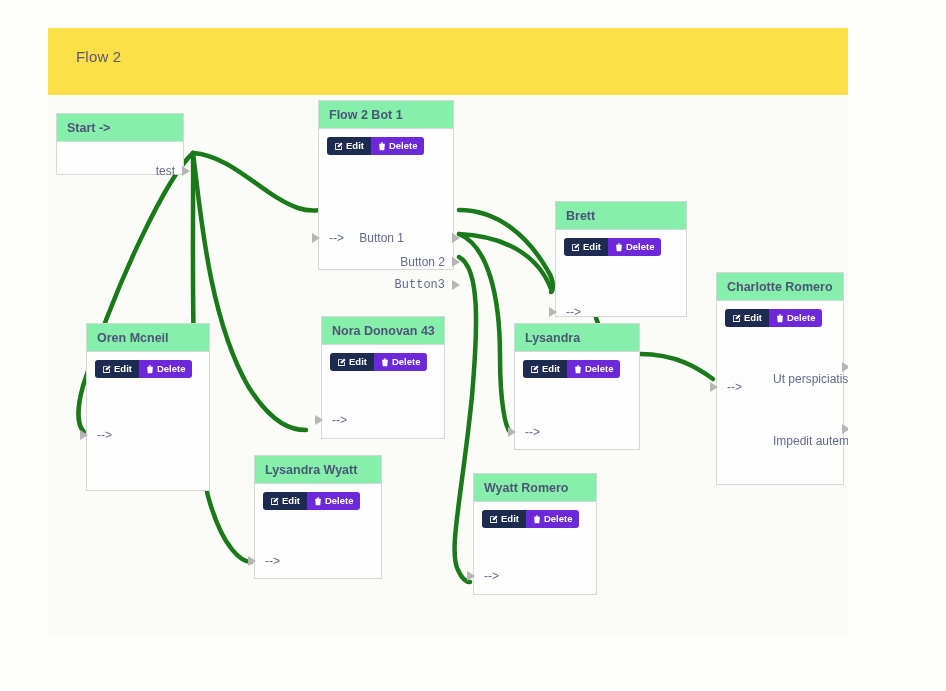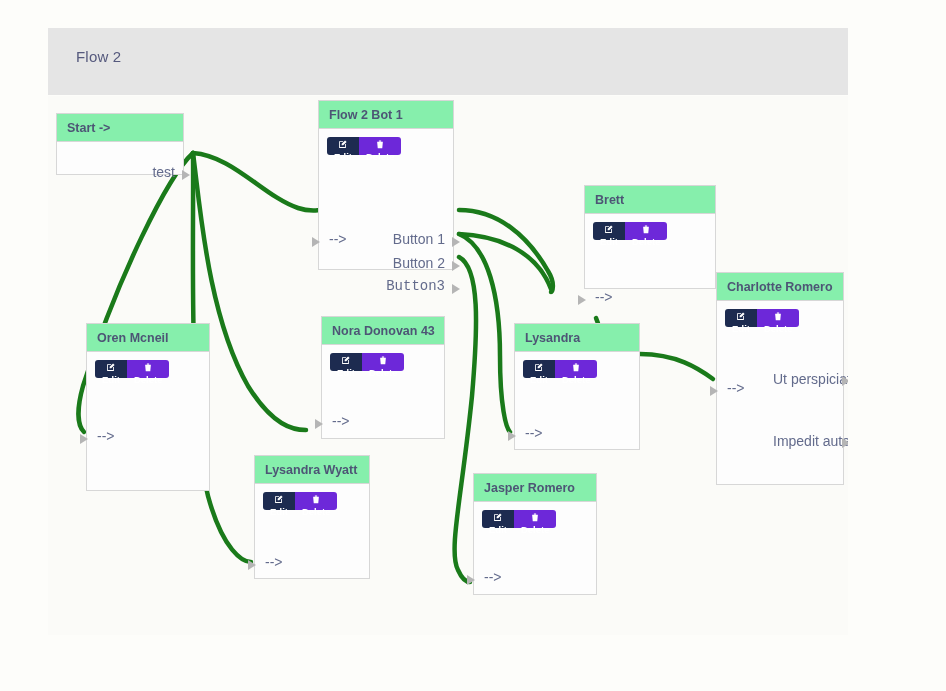--- a/index.html
+++ b/index.html
@@ -7,21 +7,21 @@
     width:946px;height:691px;
     background:#fdfdfa;
     font-family:"Liberation Sans", sans-serif;
     overflow:hidden;
   }
   #app{position:relative;width:946px;height:691px;}
 
   
   .header-card{
     position:absolute;left:48px;top:28px;width:800px;height:67px;
-    background:#e5e5e5;
+    background:#fde047;
   }
   .header-title{
     position:absolute;left:28px;top:20px;
     font-size:15px;color:#55597d;letter-spacing:.2px;
   }
 
   
   .canvas{
     position:absolute;left:48px;top:96px;width:800px;height:539px;
     background:#fbfbf8;
@@ -46,54 +46,54 @@
   }
   .node-title{
     font-size:12.5px;color:#4d5575;font-weight:bold;white-space:nowrap;
   }
   .node-body{position:relative;padding:8px 0 0 0;height:calc(100% - 28px);box-sizing:border-box;}
   .btn-row{display:flex;padding:0 8px;}
   .btn{
     display:inline-flex;align-items:center;gap:3px;
     font-size:9.5px;color:#ffffff;font-weight:bold;
     padding:3px 7px;border:0;line-height:1;cursor:pointer;
-    box-sizing:border-box;height:18px;flex-direction:column;
+    box-sizing:border-box;height:18px;
   }
   .btn-edit{background:#1d2b50;border-radius:3px 0 0 3px;}
   .btn-del{background:#6d28d9;border-radius:0 3px 3px 0;}
   .btn svg{display:block;}
 
   
   .port{
-    position:absolute;display:flex;align-items:flex-end;
-    font-size:14px;color:#636b8c;white-space:nowrap;
+    position:absolute;display:flex;align-items:center;
+    font-size:12px;color:#636b8c;white-space:nowrap;
   }
   .port-in{left:-7px;}
   .port-out{right:-7px;flex-direction:row-reverse;}
   .port-arrow{
     width:0;height:0;
     border-top:5px solid transparent;
     border-bottom:5px solid transparent;
     border-left:8px solid #b5b5b5;
     flex:0 0 auto;
   }
   .port-in .port-label{margin-left:9px;}
   .port-out .port-label{margin-right:7px;text-align:right;}
   .port-out .port-label.multi{line-height:13px;}
 
   
   .n-start{left:8px;top:17px;width:128px;height:62px;}
   .n-start .node-body{padding-top:0;}
   .n-bot{left:270px;top:4px;width:136px;height:170px;}
-  .n-brett{left:507px;top:89px;width:132px;height:104px;margin-left:29px;}
+  .n-brett{left:507px;top:105px;width:132px;height:116px;}
   .n-charlotte{left:668px;top:176px;width:128px;height:213px;}
   .n-oren{left:38px;top:227px;width:124px;height:168px;}
   .n-nora{left:262px;top:220px;width:124px;height:123px;margin-left:11px;}
   .n-lindsey{left:466px;top:227px;width:126px;height:127px;}
-  .n-lysandra{left:206px;top:359px;width:116px;height:124px;}
+  .n-lysandra{left:206px;top:359px;width:128px;height:124px;}
   .n-jasper{left:425px;top:377px;width:124px;height:122px;}
 </style>
 </head>
 <body>
 
 <div id="app">
 
   <div class="header-card">
     <div class="header-title">Flow 2</div>
   </div>
@@ -157,21 +157,21 @@
                   <path fill="#ffffff" d="M2 3h10v1.5l-1 10H3l-1-10V3zm3-2h4v1.5H5V1z"></path>
                 </svg>
               </span>
             <span>Delete</span>
           </button>
         </div>
         <div class="port port-in" style="top:102px;">
           <span class="port-arrow"></span>
           <span class="port-label">--&gt;</span>
         </div>
-        <div class="port port-out" style="top:102px;">
+        <div class="port port-out" style="top:102px;gap:41px;">
           <span class="port-arrow"></span>
           <span class="port-label">Button 1</span>
         </div>
         <div class="port port-out" style="top:126px;">
           <span class="port-arrow"></span>
           <span class="port-label">Button 2</span>
         </div>
         <div class="port port-out" style="top:149px;font-family:Liberation Mono, monospace;">
           <span class="port-arrow"></span>
           <span class="port-label">Button3</span>
@@ -362,21 +362,21 @@
         </div>
         <div class="port port-in" style="top:70px;">
           <span class="port-arrow"></span>
           <span class="port-label">--&gt;</span>
         </div>
       </div>
     </div>
 
     <div class="node n-jasper">
       <div class="node-head">
-        <span class="node-title">Jasper Romero</span>
+        <span class="node-title">Wyatt Romero</span>
       </div>
       <div class="node-body">
         <div class="btn-row">
           <button class="btn btn-edit">
             <span>
                 <svg width="9" height="9" viewBox="0 0 16 16">
                   <path fill="#ffffff" d="M2 2h7v1.5H3.5v9h9V7H14v7H2V2zm10.6-1.3 2.7 2.7-6.1 6.1H6.5V6.8l6.1-6.1z"></path>
                 </svg>
               </span>
             <span>Edit</span>

